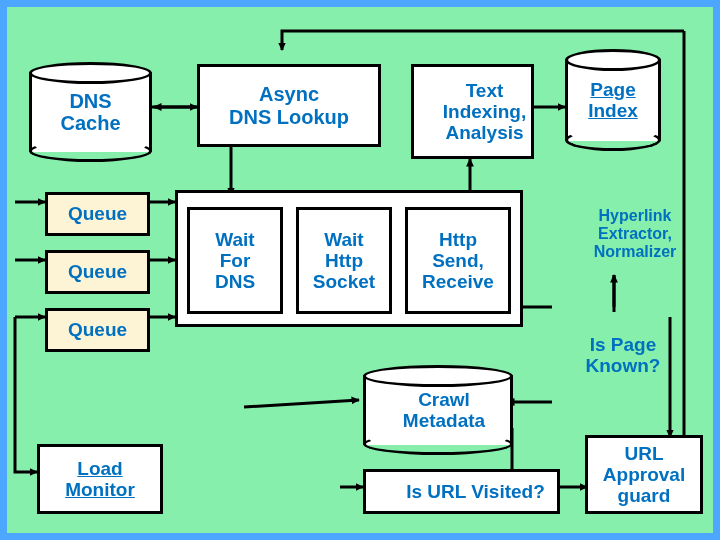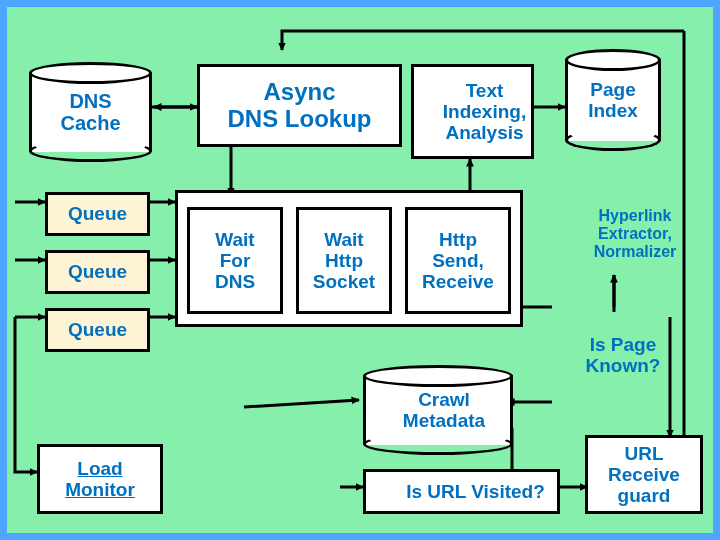--- a/index.html
+++ b/index.html
@@ -139,36 +139,36 @@
   </svg>
 
   <div class="node cyl" style="left:22px;top:55px;width:123px;height:100px;font-size:20px;">
     <div class="cyl-side"></div>
     <div class="cyl-top"></div>
     <div class="cyl-bottom"></div>
     <div class="cyl-label" style="white-space:pre-line;">DNS
 Cache</div>
   </div>
 
-  <div class="node box" style="left:190px;top:57px;width:205px;height:83px;font-size:24px;">
+  <div class="node box" style="left:190px;top:57px;width:184px;height:83px;font-size:20px;">
     <div style="white-space:pre-line;">Async
 DNS Lookup</div>
   </div>
 
   <div class="node box" style="left:404px;top:57px;width:123px;height:95px;font-size:19px;">
     <div style="white-space:pre-line;margin-left:24px;">Text
 Indexing,
 Analysis</div>
   </div>
 
   <div class="node cyl" style="left:558px;top:42px;width:96px;height:102px;font-size:19px;">
     <div class="cyl-side"></div>
     <div class="cyl-top"></div>
     <div class="cyl-bottom"></div>
-    <div class="cyl-label" style="white-space:pre-line;">Page
+    <div class="cyl-label" style="white-space:pre-line;text-decoration:underline;">Page
 Index</div>
   </div>
 
   <div class="node box-yellow" style="left:38px;top:185px;width:105px;height:44px;font-size:19px;">
     <div>Queue</div>
   </div>
   <div class="node box-yellow" style="left:38px;top:243px;width:105px;height:44px;font-size:19px;">
     <div>Queue</div>
   </div>
   <div class="node box-yellow" style="left:38px;top:301px;width:105px;height:44px;font-size:19px;">
@@ -217,17 +217,17 @@
 Monitor</div>
   </div>
 
 
   <div class="node box" style="left:356px;top:462px;width:197px;height:45px;font-size:19px;padding-left:28px;">
     <div>Is URL Visited?</div>
   </div>
 
   <div class="node box" style="left:578px;top:428px;width:118px;height:79px;font-size:19px;">
     <div style="white-space:pre-line;">URL
-Receive
+Approval
 guard</div>
   </div>
 
 </div>
 
 </body></html>

